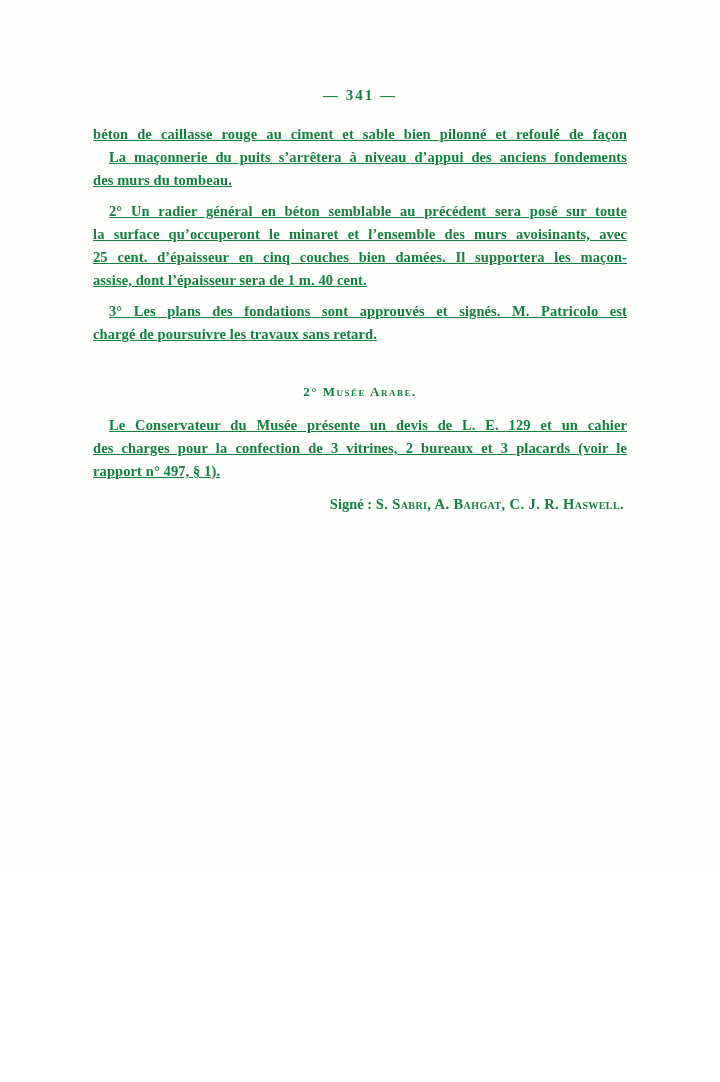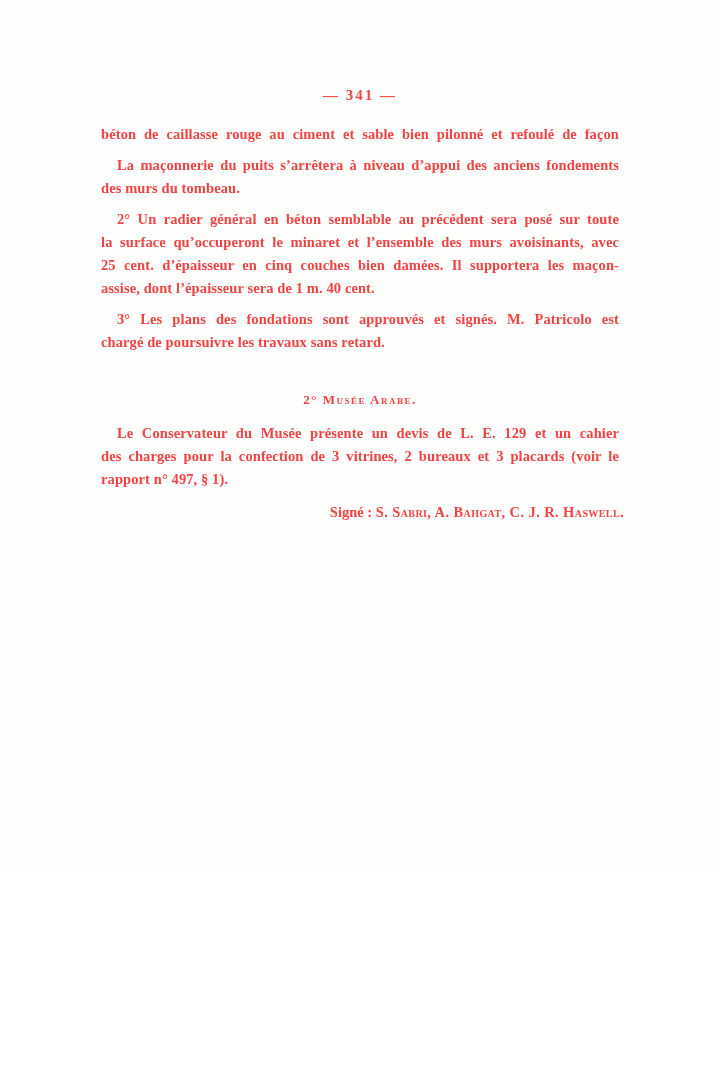--- a/index.html
+++ b/index.html
@@ -7,37 +7,37 @@
     padding: 0;
     background: #ffffff;
   }
   .sheet {
     position: relative;
     width: 720px;
     height: 870px;
     background: #fefefdff;
     font-family: "Liberation Serif", serif;
     font-weight: 700;
-    color: #ef4444;
+    color: #15803d;
     overflow: hidden;
   }
   .pageno {
     padding-top: 87px;
     text-align: center;
     font-size: 15px;
     line-height: 17px;
     letter-spacing: 2px;
   }
   .textblock {
     width: 534px;
     margin: 19px auto 0 auto;
     font-size: 14.5px;
     line-height: 23px;
   }
-  .para { margin: 8px; }
+  .para { margin: 0; text-decoration: underline; }
   .p-gap { margin-top: 8px; }
   .line {
     text-align: justify;
     text-align-last: justify;
     height: 23px;
     overflow: hidden;
     letter-spacing: 0.1px;
   }
   .line.last {
     text-align-last: left;

